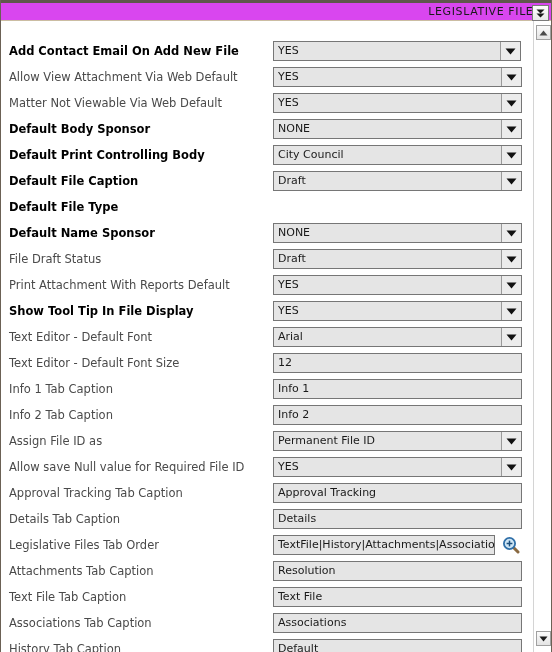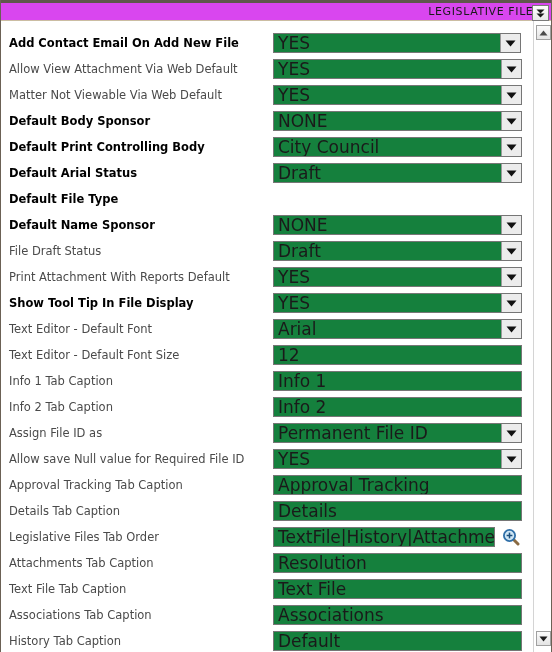--- a/index.html
+++ b/index.html
@@ -56,21 +56,21 @@
     justify-content: center;
     cursor: pointer;
   }
   .collapse-btn svg { display: block; }
 
   
   .panel-body {
     position: relative;
     height: 631px;
     background: #ffffff;
-    padding-top: 9px;
+    padding-top: 17px;
   }
 
   .row {
     position: relative;
     height: 26px;
     display: flex;
     align-items: center;
   }
 
   .row-label {
@@ -92,25 +92,25 @@
     flex: 1;
     height: 26px;
     display: flex;
     align-items: center;
   }
 
   
   .field {
     position: relative;
     height: 20px;
-    background: #15803d;
+    background: #e5e5e5;
     border: 1px solid #767676;
     display: flex;
     align-items: center;
-    font-size: 17px;
+    font-size: 11px;
     color: #1a1a1a;
     width: 249px;
   }
   .field-text {
     padding-left: 4px;
     white-space: nowrap;
     overflow: hidden;
     flex: 1;
     line-height: 18px;
   }
@@ -259,21 +259,21 @@
               <span class="field-text">City Council</span>
               <span class="dd-arrow">
                 <svg width="11" height="7" viewBox="0 0 11 7">
                   <polygon points="0.5,0.5 10.5,0.5 5.5,6.5" fill="#111"></polygon>
                 </svg>
               </span>
             </div>
           </div>
         </div>
         <div class="row">
-          <div class="row-label bold">Default Arial Status</div>
+          <div class="row-label bold">Default File Caption</div>
           <div class="control-wrap">
             <div class="field">
               <span class="field-text">Draft</span>
               <span class="dd-arrow">
                 <svg width="11" height="7" viewBox="0 0 11 7">
                   <polygon points="0.5,0.5 10.5,0.5 5.5,6.5" fill="#111"></polygon>
                 </svg>
               </span>
             </div>
           </div>

